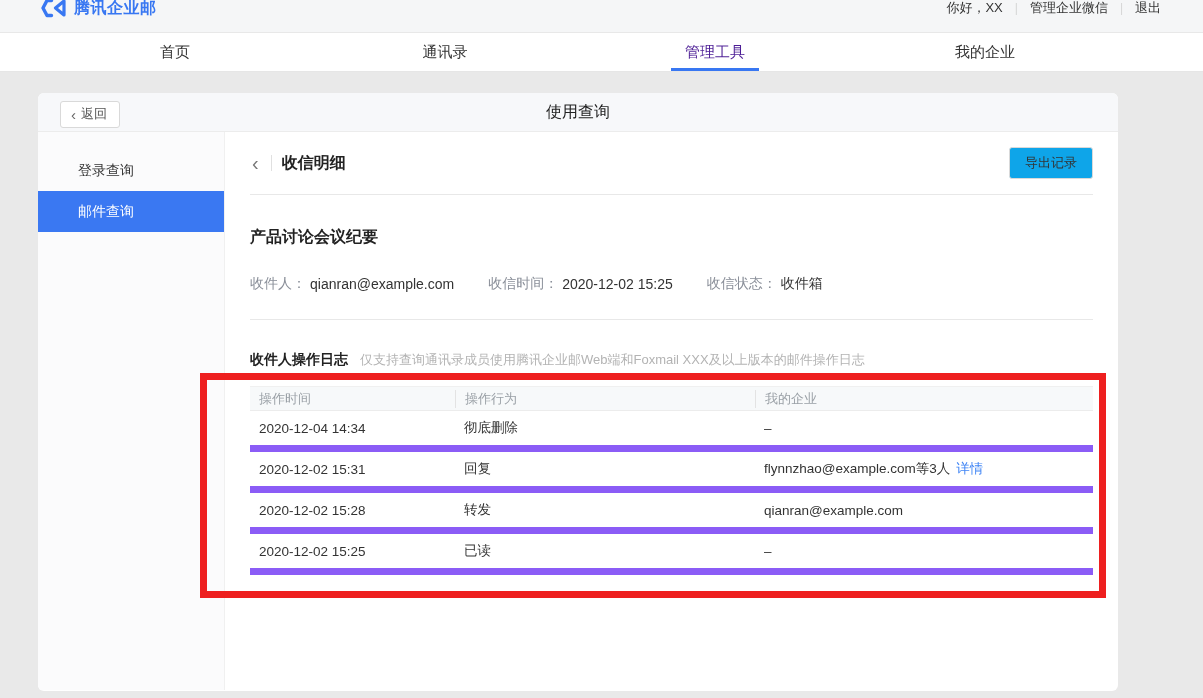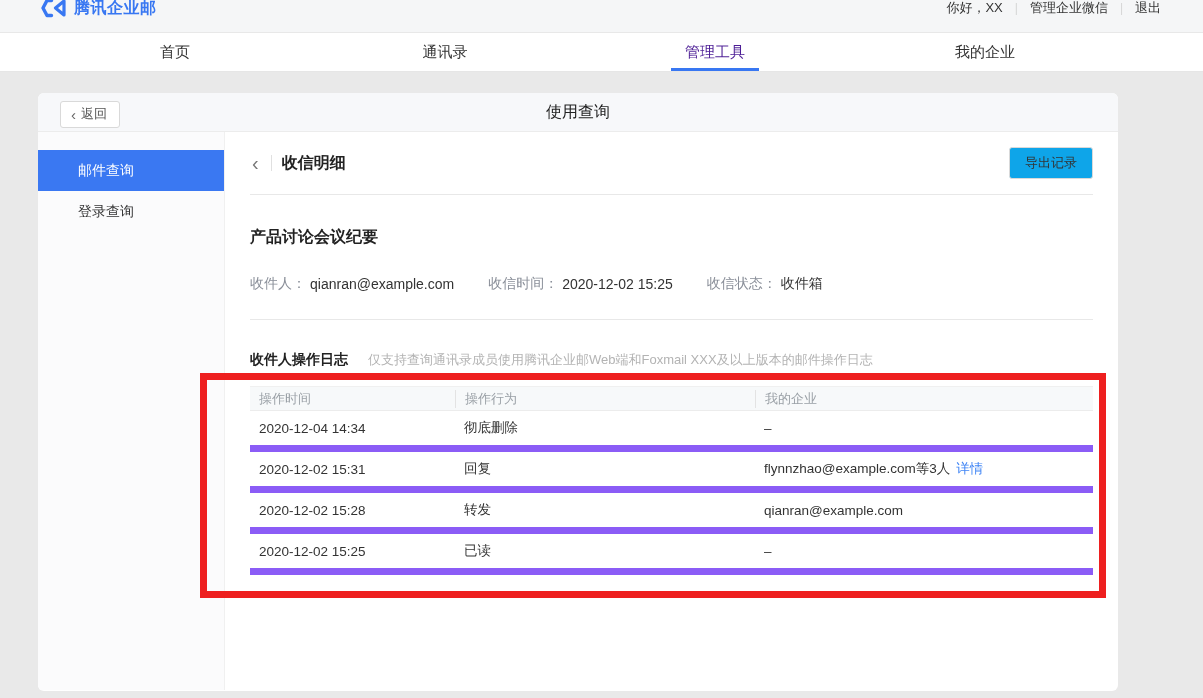--- a/index.html
+++ b/index.html
@@ -81,21 +81,21 @@
 
   .subject { margin-top: 32px; font-size: 16px; font-weight: bold; color: #222; }
 
   .meta-row { margin-top: 27px; display: flex; align-items: center; }
   .meta-item { display: flex; align-items: center; font-size: 14px; }
   .meta-item + .meta-item { margin-left: 34px; }
   .meta-label { color: #8a8f99; }
   .meta-value { color: #333; margin-left: 4px; }
   .meta-divider { margin-top: 26px; border-bottom: 1px solid #e8e8e8; }
 
-  .log-head { margin-top: 31px; display: flex; align-items: baseline; gap: 20px; }
+  .log-head { margin-top: 31px; display: flex; align-items: baseline; gap: 12px; }
   .log-title { font-size: 14px; font-weight: bold; color: #222; }
   .log-note { font-size: 13px; color: #b3b3b3; }
 
   
   .log-table { margin-top: 17px; }
   .thead {
     display: grid; grid-template-columns: 205px 300px 1fr;
     background: #f7f9fa; border-top: 1px solid #f0f0f0; border-bottom: 1px solid #ececec;
     height: 25px; align-items: center;
   }
@@ -162,25 +162,25 @@
     <button class="back-btn">
       <span class="chev">‹</span>
       <span>返回</span>
     </button>
     <div class="card-title">使用查询</div>
   </div>
 
   <div class="card-body">
 
     <div class="sidebar">
+      <div class="side-item">
+        <span>登录查询</span>
+      </div>
       <div class="side-item active">
         <span>邮件查询</span>
-      </div>
-      <div class="side-item">
-        <span>登录查询</span>
       </div>
     </div>
 
     <div class="content">
 
       <div class="detail-header">
         <div class="detail-header-left">
           <span class="detail-back">‹</span>
           <span class="vbar"></span>
           <span class="detail-title">收信明细</span>

